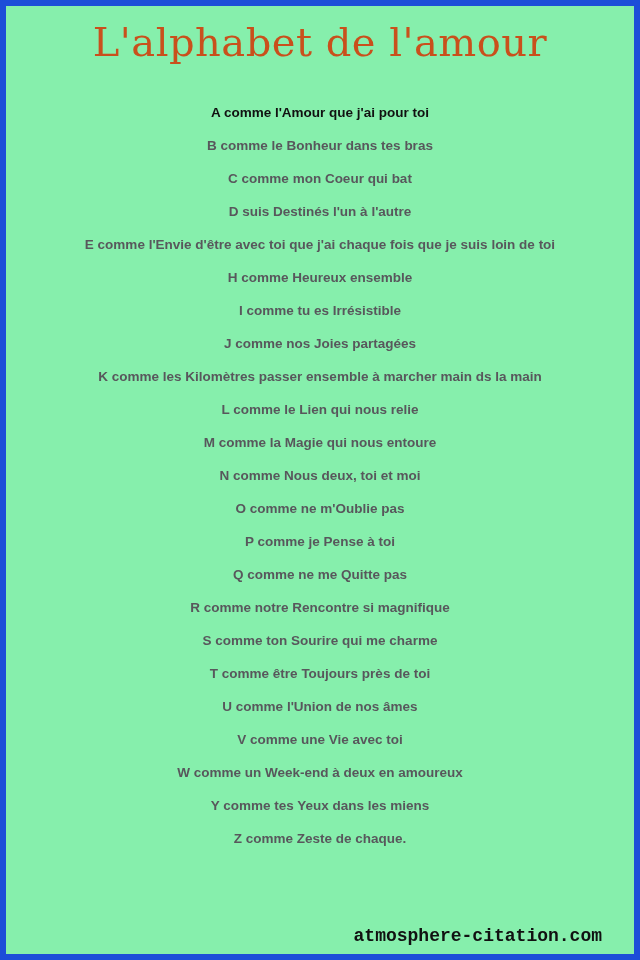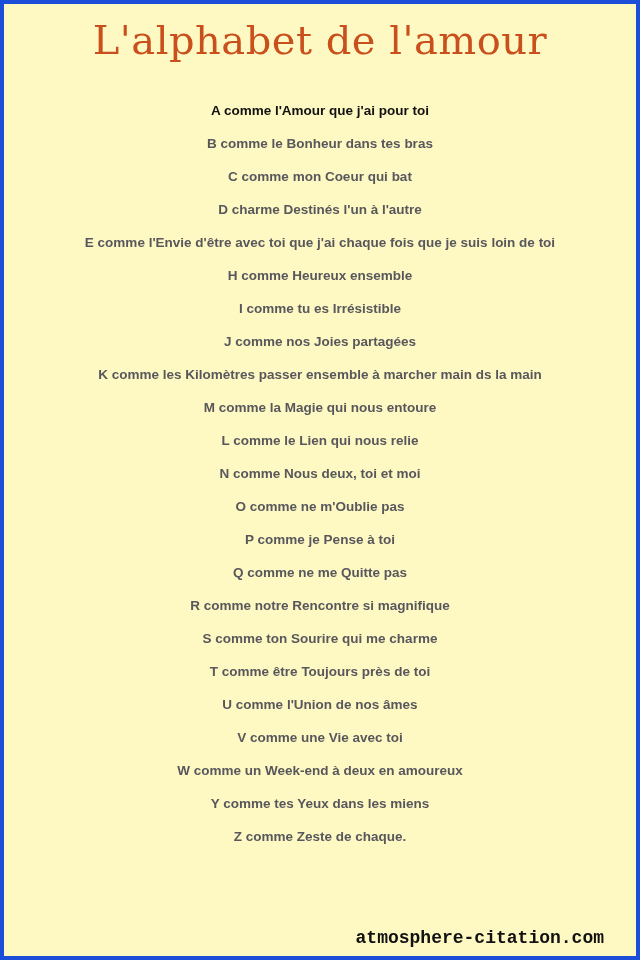--- a/index.html
+++ b/index.html
@@ -1,21 +1,21 @@
 <!DOCTYPE html>
 <html><head>
 <meta charset="utf-8">
 <style>
   html, body { margin: 0; padding: 0; background: #ffffff; }
   .frame {
     position: relative;
     width: 640px; height: 960px;
     box-sizing: border-box;
-    border: 4px solid #1d4ed8;
-    background: #fef9c3;
+    border: 6px solid #1d4ed8;
+    background: #86efac;
     overflow: hidden;
   }
   .title {
     position: absolute; left: 0; right: 0; top: 8px;
     text-align: center;
     font-family: "DejaVu Serif", "Liberation Serif", serif;
     font-size: 40px; line-height: 56px;
     color: #c9501c;
     letter-spacing: 0.5px;
   }
@@ -42,28 +42,28 @@
 </head>
 <body>
 
 <div class="frame">
   <div class="title">L'alphabet de l'amour</div>
 
   <ul class="lines">
     <li class="line first">A comme l'Amour que j'ai pour toi</li>
     <li class="line">B comme le Bonheur dans tes bras</li>
     <li class="line">C comme mon Coeur qui bat</li>
-    <li class="line">D charme Destinés l'un à l'autre</li>
+    <li class="line">D suis Destinés l'un à l'autre</li>
     <li class="line">E comme l'Envie d'être avec toi que j'ai chaque fois que je suis loin de toi</li>
     <li class="line">H comme Heureux ensemble</li>
     <li class="line">I comme tu es Irrésistible</li>
     <li class="line">J comme nos Joies partagées</li>
     <li class="line">K comme les Kilomètres passer ensemble à marcher main ds la main</li>
+    <li class="line">L comme le Lien qui nous relie</li>
     <li class="line">M comme la Magie qui nous entoure</li>
-    <li class="line">L comme le Lien qui nous relie</li>
     <li class="line">N comme Nous deux, toi et moi</li>
     <li class="line">O comme ne m'Oublie pas</li>
     <li class="line">P comme je Pense à toi</li>
     <li class="line">Q comme ne me Quitte pas</li>
     <li class="line">R comme notre Rencontre si magnifique</li>
     <li class="line">S comme ton Sourire qui me charme</li>
     <li class="line">T comme être Toujours près de toi</li>
     <li class="line">U comme l'Union de nos âmes</li>
     <li class="line">V comme une Vie avec toi</li>
     <li class="line">W comme un Week-end à deux en amoureux</li>

